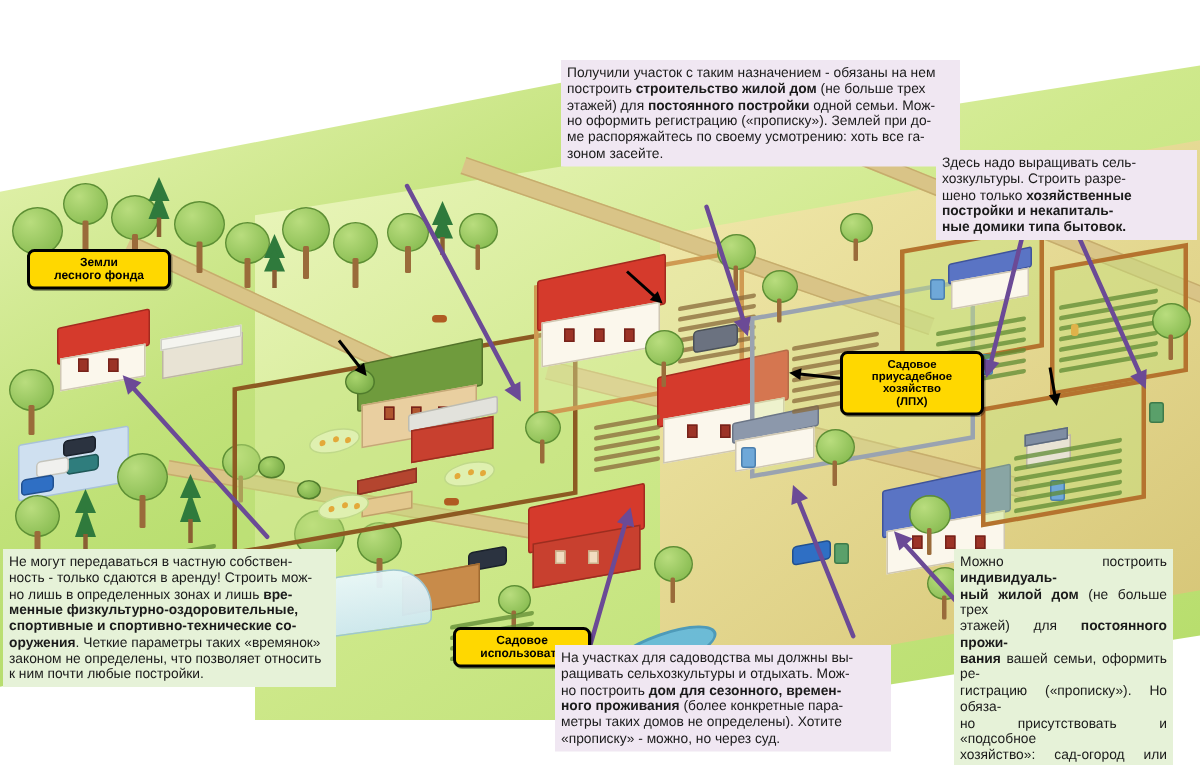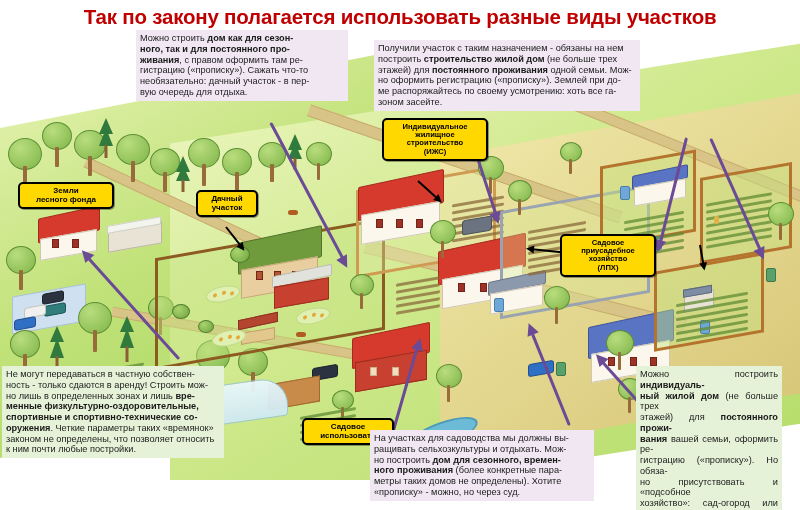--- a/index.html
+++ b/index.html
@@ -152,21 +152,20 @@
     font-size:9.2px; line-height:1.17; padding:3px 4px; text-align:justify;
   }
   .tbox.green { background:#e6f2d8; }
   .tbox b { font-weight:bold; }
 </style>
 </head>
 <body>
 
 <div id="root">
 
-  <div class="title">Так по закону полагается использовать разные виды участков</div>
 
   <div class="scene">
 
     <div class="ground g-white"></div>
     <div class="ground g-meadow1"></div>
     <div class="ground g-meadow2"></div>
     <div class="ground g-field-right"></div>
 
     <div class="road r1"></div>
     <div class="road r2"></div>
@@ -520,44 +519,38 @@
       <div class="lh" style="left:24px;"></div>
     </div>
     <div class="leader" style="left:530px; top:218px; width:44px; transform:rotate(6deg);">
       <div class="lh" style="left:-4px; transform:scaleX(-1);"></div>
     </div>
     <div class="leader" style="left:700px; top:214px; width:22px; transform:rotate(80deg);">
       <div class="lh" style="left:18px;"></div>
     </div>
   </div>
 
-  <div class="ylabel" style="left:18px; top:182px; width:96px;">Земли
+  <div class="ylabel" style="left:18px; top:166px; width:96px;">Земли
 лесного фонда</div>
 
-  <div class="ylabel" style="left:196px; top:190px; width:62px;">Дачный
-участок</div>
-
-  <div class="ylabel" style="left:382px; top:118px; width:106px; font-size:7.6px;">Индивидуальное
-жилищное
-строительство
-(ИЖС)</div>
+
 
   <div class="ylabel" style="left:560px; top:234px; width:96px; font-size:7.6px;">Садовое
 приусадебное
 хозяйство
 (ЛПХ)</div>
 
 
   <div class="ylabel" style="left:302px; top:418px; width:92px;">Садовое
 использовать</div>
 
-  <div class="tbox" style="left:136px; top:30px; width:212px;">Можно строить <b>дом как для сезон-<br>ного, так и для постоянного про-<br>живания</b>, с правом оформить там ре-<br>гистрацию («прописку»). Сажать что-то<br>необязательно: дачный участок - в пер-<br>вую очередь для отдыха.</div>
-
-  <div class="tbox" style="left:374px; top:40px; width:266px;">Получили участок с таким назначением - обязаны на нем<br>построить <b>строительство жилой дом</b> (не больше трех<br>этажей) для <b>постоянного проживания</b> одной семьи. Мож-<br>но оформить регистрацию («прописку»). Землей при до-<br>ме распоряжайтесь по своему усмотрению: хоть все га-<br>зоном засейте.</div>
-
+
+  <div class="tbox" style="left:374px; top:40px; width:266px;">Получили участок с таким назначением - обязаны на нем<br>построить <b>строительство жилой дом</b> (не больше трех<br>этажей) для <b>постоянного постройки</b> одной семьи. Мож-<br>но оформить регистрацию («прописку»). Землей при до-<br>ме распоряжайтесь по своему усмотрению: хоть все га-<br>зоном засейте.</div>
+
+  <div class="tbox" style="left:624px; top:100px; width:174px;">Здесь надо выращивать сель-<br>хозкультуры. Строить разре-<br>шено только <b>хозяйственные<br>постройки и некапиталь-<br>ные домики типа бытовок.</b></div>
 
   <div class="tbox green" style="left:2px; top:366px; width:222px;">Не могут передаваться в частную собствен-<br>ность - только сдаются в аренду! Строить мож-<br>но лишь в определенных зонах и лишь <b>вре-<br>менные физкультурно-оздоровительные,<br>спортивные и спортивно-технические со-<br>оружения</b>. Четкие параметры таких «времянок»<br>законом не определены, что позволяет относить<br>к ним почти любые постройки.</div>
 
   <div class="tbox" style="left:370px; top:430px; width:224px;">На участках для садоводства мы должны вы-<br>ращивать сельхозкультуры и отдыхать. Мож-<br>но построить <b>дом для сезонного, времен-<br>ного проживания</b> (более конкретные пара-<br>метры таких домов не определены). Хотите<br>«прописку» - можно, но через суд.</div>
 
   <div class="tbox green" style="left:636px; top:366px; width:146px;">Можно построить <b>индивидуаль-<br>ный жилой дом</b> (не больше трех<br>этажей) для <b>постоянного прожи-<br>вания</b> вашей семьи, оформить ре-<br>гистрацию («прописку»). Но обяза-<br>но присутствовать и «подсобное<br>хозяйство»: сад-огород или куры-<br>козы-свиньи.</div>
 
 </div>
 
 </body></html>

